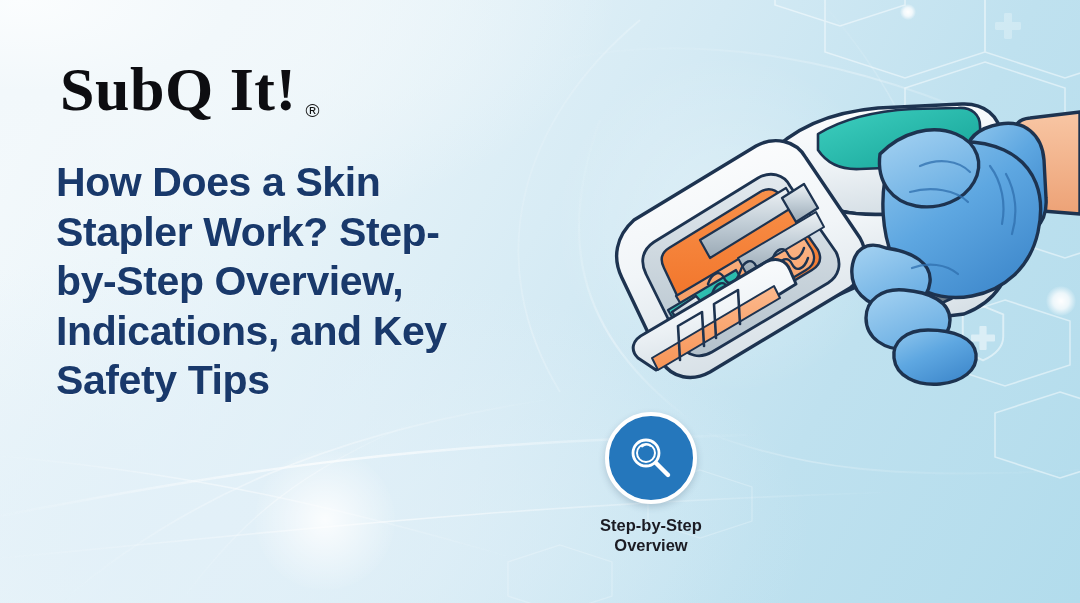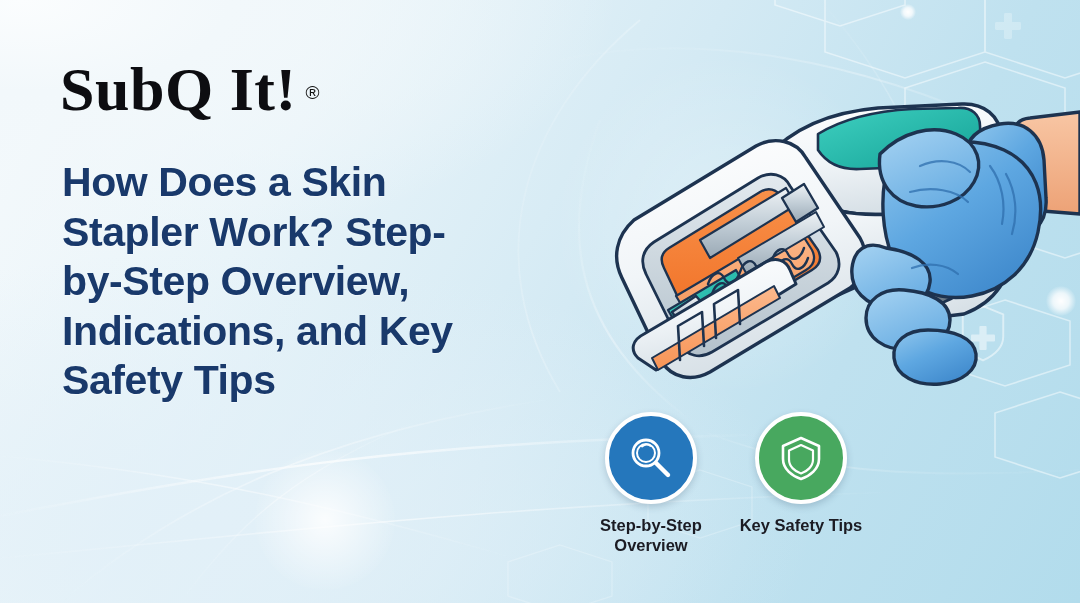--- a/index.html
+++ b/index.html
@@ -30,55 +30,55 @@
   }
   .soft-glow {
     position:absolute; border-radius:50%;
     background:radial-gradient(circle, rgba(255,255,255,.85) 0%, rgba(255,255,255,.35) 42%, rgba(255,255,255,0) 74%);
     pointer-events:none;
   }
 
   
   #logo {
     position:absolute; left:60px; top:58px;
-    display:flex; align-items:center;
+    display:flex; align-items:flex-end;
   }
   #logo .wordmark {
     font-family:"Liberation Serif", serif;
     font-size:62px; font-weight:700; line-height:1;
     color:#0d0d11; letter-spacing:.5px;
   }
   #logo .reg {
     font-family:"Liberation Sans", sans-serif;
     font-size:19px; line-height:1; color:#111;
     margin-left:9px; margin-top:6px;
   }
 
   
   #headline {
-    position:absolute; left:62px; top:158px;
+    position:absolute; left:56px; top:158px;
     width:430px;
     font-size:41px; font-weight:bold; line-height:1.21;
     color:#19396b;
     letter-spacing:-0.4px;
     text-shadow:0 1px 1px rgba(255,255,255,.5);
   }
 
   
   #illustration {
     position:absolute; left:560px; top:62px;
     width:520px; height:330px;
   }
   #illustration svg { display:block; width:100%; height:100%; }
 
   
   #badges {
     position:absolute; left:576px; top:412px;
     width:480px; height:160px;
-    display:flex; justify-content:flex-start; align-items:flex-start;
+    display:flex; justify-content:space-between; align-items:flex-start;
   }
   .badge { width:150px; display:flex; flex-direction:column; align-items:center; }
   .badge-circle {
     width:92px; height:92px; border-radius:50%;
     border:4px solid #ffffff;
     display:flex; align-items:center; justify-content:center;
     box-shadow:0 3px 7px rgba(40,70,95,.22);
   }
   .badge-circle svg { width:52px; height:52px; }
   .badge-label {
@@ -308,24 +308,15 @@
           <circle cx="21" cy="21" r="13"></circle>
           <circle cx="21" cy="21" r="9" stroke-width="2"></circle>
           <path d="M17,14.5 C19.5,12.5 23,12.2 25.5,13.8" stroke-width="2"></path>
           <path d="M31,31 L43,43" stroke-width="4.4"></path>
         </svg>
       </div>
       <div class="badge-label">Step-by-Step Overview</div>
     </div>
 
 
-    <div class="badge">
-      <div class="badge-circle" style="background:#48a85f;">
-        <svg viewBox="0 0 52 52" fill="none" stroke="#ffffff" stroke-width="2.6" stroke-linejoin="round">
-          <path d="M26,6 L44,14 L44,27 C44,37 35,44 26,47 C17,44 8,37 8,27 L8,14 Z"></path>
-          <path d="M26,13 L38,18.5 L38,27.5 C38,34.5 32,39.5 26,41.5 C20,39.5 14,34.5 14,27.5 L14,18.5 Z" stroke-width="2.2"></path>
-        </svg>
-      </div>
-      <div class="badge-label">Key Safety Tips</div>
-    </div>
 
   </div>
 </div>
 
 </body></html>

